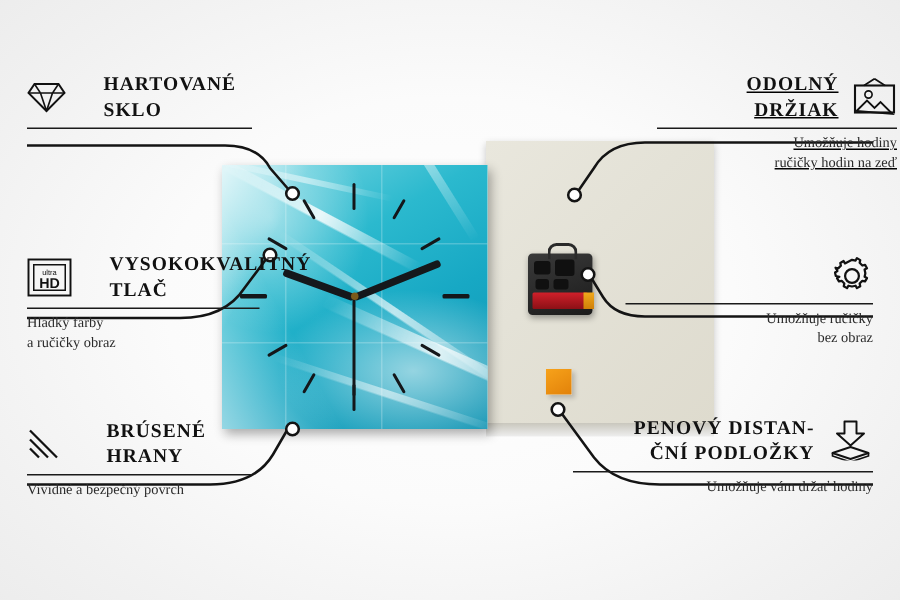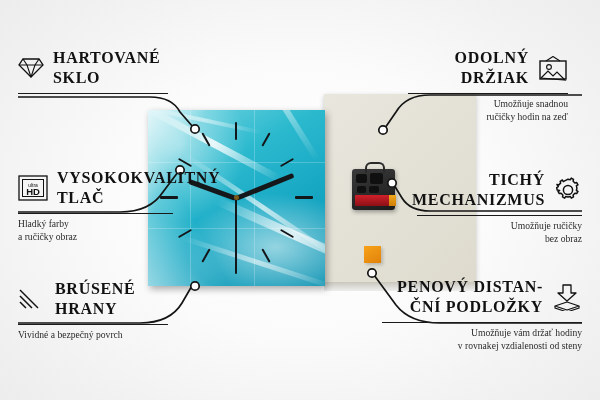--- a/index.html
+++ b/index.html
@@ -56,22 +56,22 @@
   }
   .mech-hook{position:absolute;left:13px;top:-7px;width:16px;height:9px;border:2px solid #2a2a2a;border-bottom:none;border-radius:6px 6px 0 0;}
   .mech-btn{position:absolute;background:#101010;border-radius:2px;}
   .battery{position:absolute;left:3px;bottom:4px;width:37px;height:11px;background:linear-gradient(180deg,#d0202a,#8c1016);border-radius:1px;}
   .battery-plus{position:absolute;right:-1px;bottom:4px;width:7px;height:11px;background:linear-gradient(180deg,#f0a81c,#d07f08);}
   .foam{position:absolute;left:364px;top:246px;width:17px;height:17px;background:linear-gradient(150deg,#f7a21a,#e2820a);box-shadow:2px 2px 3px rgba(0,0,0,.18);}
   
   .cal{position:absolute;}
   .cal .head{display:flex;align-items:center;gap:9px;}
   .cal .ttl{
-    font-weight:bold;font-size:16px;letter-spacing:.7px;color:#111;
-    line-height:1.28;text-transform:uppercase;
+    font-weight:bold;font-size:13px;letter-spacing:.7px;color:#111;
+    line-height:1.28;text-transform:uppercase;margin-left:16px;
   }
   .cal .rule{height:1px;background:#1a1a1a;margin:4px 0 4px;}
   .cal .sub{font-size:9.6px;color:#2a2a2a;line-height:1.35;}
   .left{text-align:left;}
   .right{text-align:right;}
   .right .head{justify-content:flex-end;}
   .ico{flex:0 0 auto;color:#111;text-align:center;}
   svg{display:block;}
   .lines{position:absolute;left:0;top:0;width:600px;height:400px;pointer-events:none;}
 </style>
@@ -201,48 +201,44 @@
         <span>BRÚSENÉ</span><br>
         <span>HRANY</span>
       </span>
     </div>
     <div class="rule"></div>
     <div class="sub">
       <span>Vividné a bezpečný povrch</span>
     </div>
   </div>
 
-  <div class="cal right" style="right:32px;top:48px;width:160px;">
+  <div class="cal right" style="right:2px;top:48px;width:160px;text-decoration:underline;">
     <div class="head">
       <span class="ttl">
         <span>ODOLNÝ</span><br>
         <span>DRŽIAK</span>
       </span>
       <span class="ico">
         <svg width="30" height="25" viewBox="0 0 30 25">
           <rect x="2" y="5" width="26" height="18" fill="none" stroke="#111" stroke-width="1.4"></rect>
           <path d="M15 0.5 L22 5 M15 0.5 L8 5" stroke="#111" stroke-width="1.1" fill="none"></path>
           <circle cx="11" cy="11" r="2.4" fill="none" stroke="#111" stroke-width="1.1"></circle>
           <path d="M3 22l7-7 5 5 4-4 8 8z" fill="none" stroke="#111" stroke-width="1.2"></path>
         </svg>
       </span>
     </div>
     <div class="rule"></div>
     <div class="sub">
-      <span>Umožňuje snadnou</span><br>
+      <span>Umožňuje hodiny</span><br>
       <span>ručičky hodin na zeď</span>
     </div>
   </div>
 
   <div class="cal right" style="right:18px;top:170px;width:165px;">
     <div class="head">
-      <span class="ttl">
-        <span>TICHÝ</span><br>
-        <span>MECHANIZMUS</span>
-      </span>
       <span class="ico">
         <svg width="28" height="28" viewBox="0 0 28 28">
           <path d="M14 3.2l2.4.5.9-1.6 2.2 1.3-.4 1.8 1.8 1.8 1.8-.4 1.3 2.2-1.6.9.5 2.4-.5 2.4 1.6.9-1.3 2.2-1.8-.4-1.8 1.8.4 1.8-2.2 1.3-.9-1.6-2.4.5-2.4-.5-.9 1.6-2.2-1.3.4-1.8-1.8-1.8-1.8.4-1.3-2.2 1.6-.9L3.2 14l-.5-2.4 1.6-.9L3 8.5l1.8.4 1.8-1.8-.4-1.8 2.2-1.3.9 1.6z" fill="none" stroke="#111" stroke-width="1.5" stroke-linejoin="round"></path>
           <circle cx="14" cy="14" r="4.6" fill="none" stroke="#111" stroke-width="1.5"></circle>
         </svg>
       </span>
     </div>
     <div class="rule"></div>
     <div class="sub">
       <span>Umožňuje ručičky</span><br>
@@ -260,17 +256,16 @@
         <svg width="30" height="27" viewBox="0 0 30 27">
           <path d="M11 1h8v8h5l-9 8-9-8h5z" fill="none" stroke="#111" stroke-width="1.3" stroke-linejoin="round"></path>
           <path d="M15 18l12 4-12 4-12-4z" fill="none" stroke="#111" stroke-width="1.3" stroke-linejoin="round"></path>
           <path d="M3 22v2l12 4 12-4v-2" fill="none" stroke="#111" stroke-width="1.1"></path>
         </svg>
       </span>
     </div>
     <div class="rule"></div>
     <div class="sub">
       <span>Umožňuje vám držať hodiny</span><br>
-      <span>v rovnakej vzdialenosti od steny</span>
     </div>
   </div>
 
 </div>
 
 </body></html>

